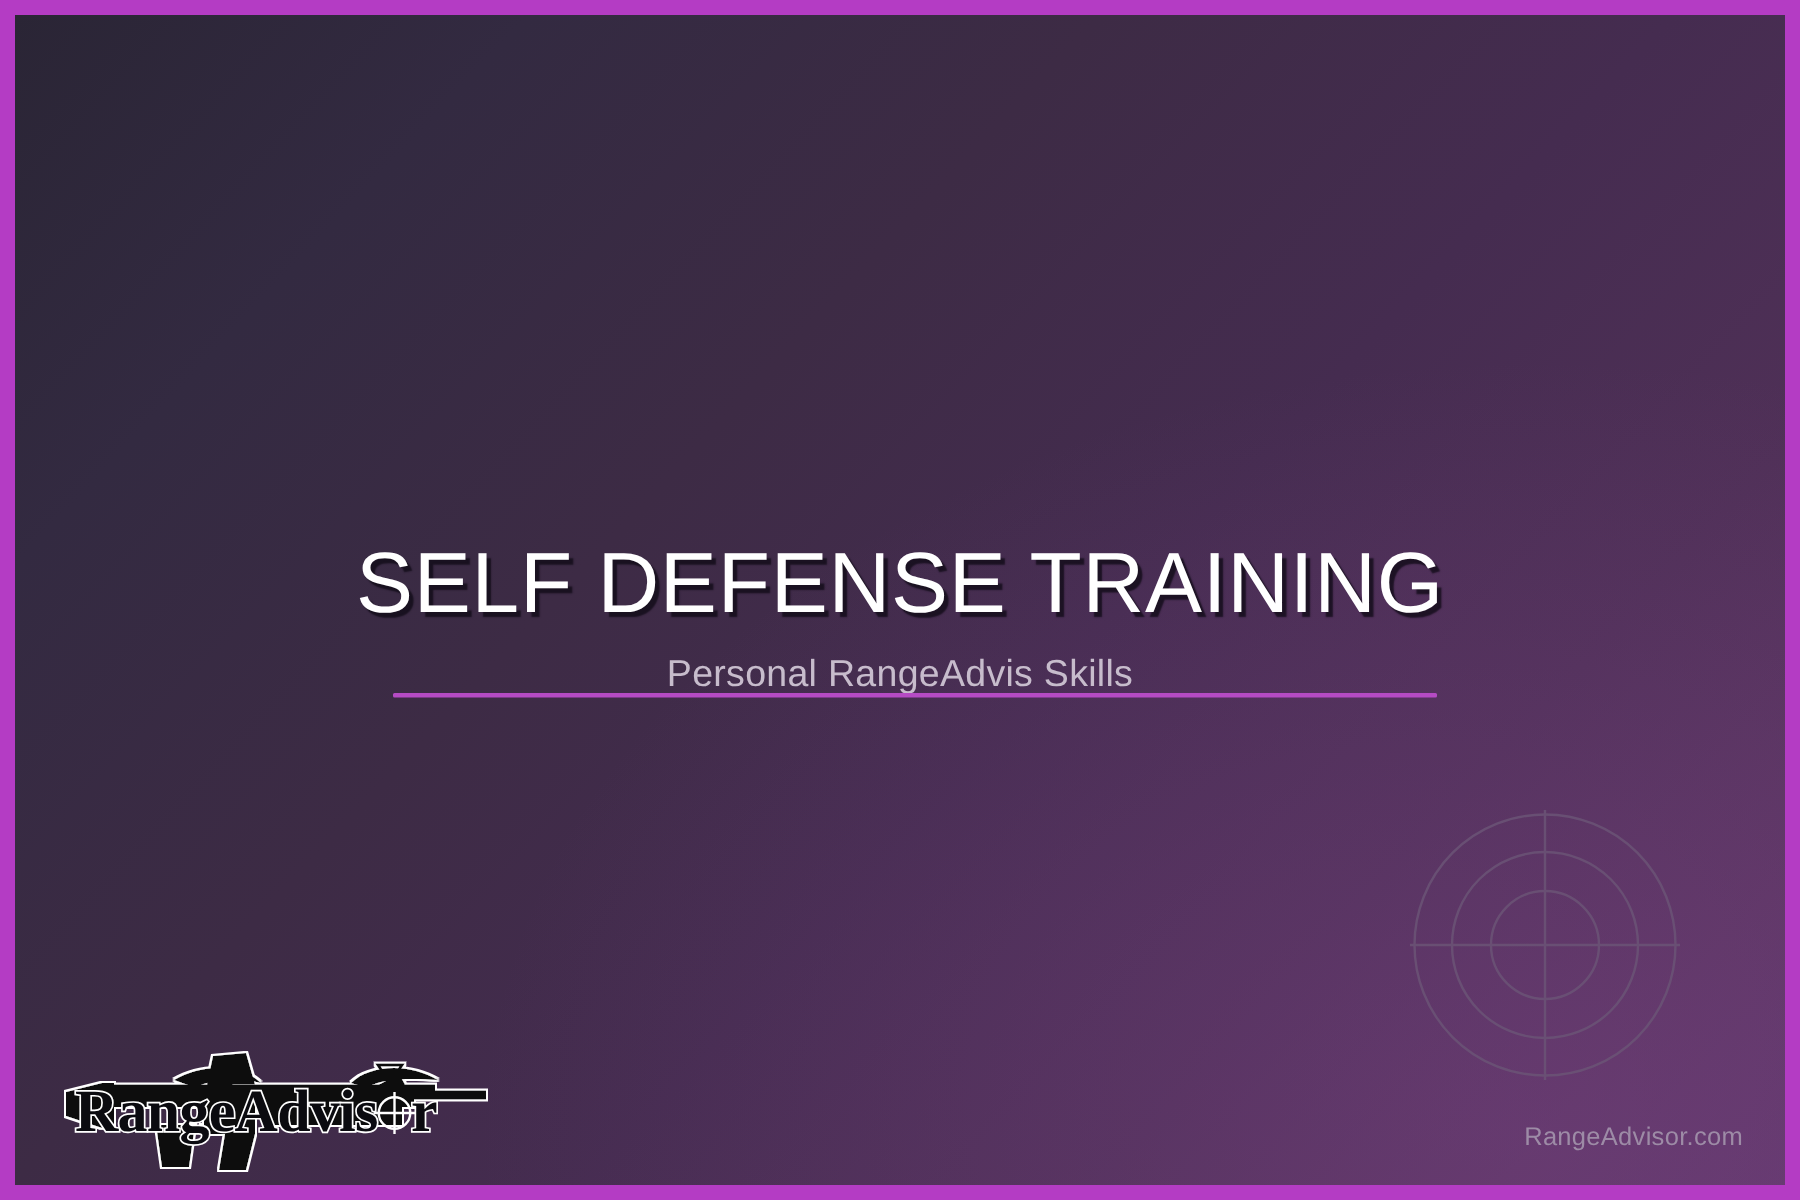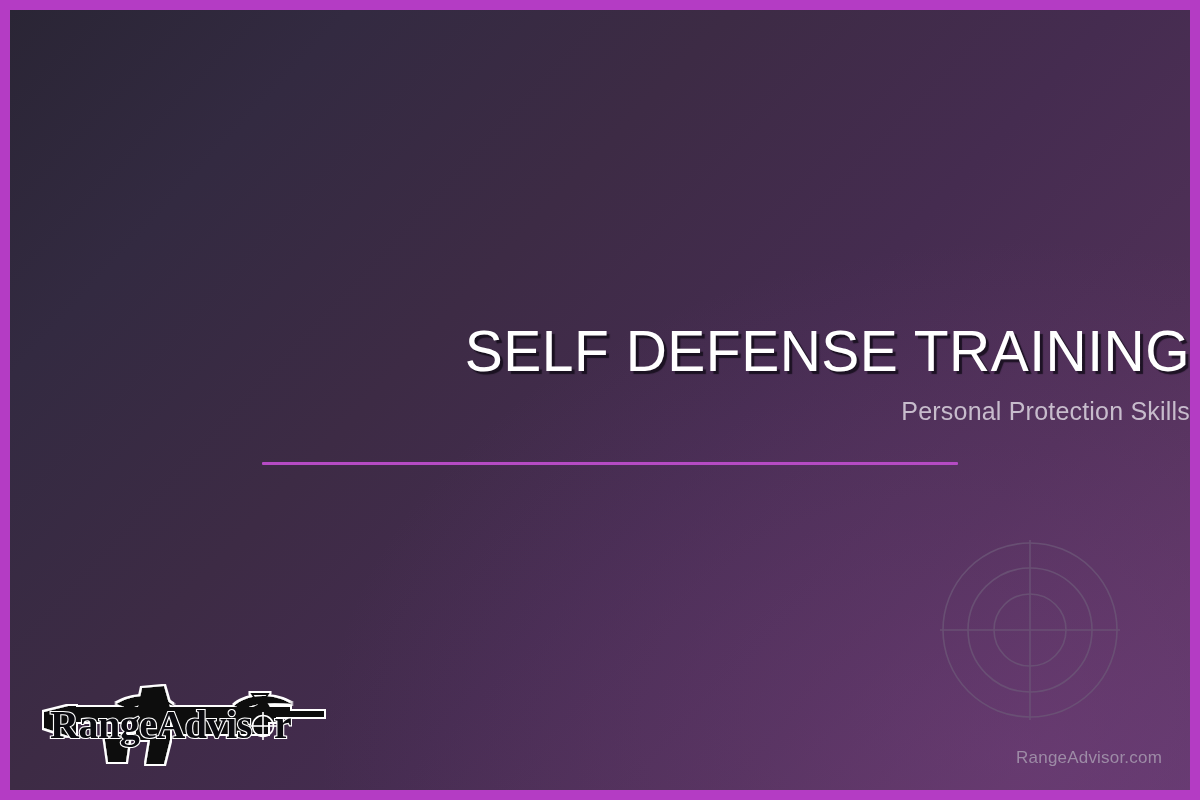--- a/index.html
+++ b/index.html
@@ -53,22 +53,22 @@
     height: 220px;
     pointer-events: none;
   }
   #reticle svg { display: block; }
 
   
   #textblock {
     position: absolute;
     left: 0;
     right: 0;
-    top: 310px;
-    text-align: right;
+    top: 348px;
+    text-align: center;
   }
   #title {
     margin: 0;
     font-size: 57px;
     font-weight: 400;
     letter-spacing: 0.5px;
     color: #ffffff;
     line-height: 62px;
     text-shadow: 3px 3px 1px rgba(16, 10, 22, 0.78);
     white-space: nowrap;
@@ -101,21 +101,21 @@
     font-size: 17px;
     color: #9d8ba6;
     letter-spacing: 0.2px;
     margin-top: 16px;
   }
 
   
   #logo {
     position: absolute;
     left: 28px;
-    top: 666px;
+    top: 682px;
     width: 290px;
     height: 98px;
   }
   #logo svg { display: block; }
 </style>
 </head>
 <body>
 
 <div id="slide">
 
@@ -128,21 +128,21 @@
         <circle cx="110" cy="110" r="62"></circle>
         <circle cx="110" cy="110" r="87"></circle>
         <line x1="20" y1="110" x2="200" y2="110"></line>
         <line x1="110" y1="20" x2="110" y2="200"></line>
       </g>
     </svg>
   </div>
 
   <div id="textblock">
     <h1 id="title">SELF DEFENSE TRAINING</h1>
-    <p id="subtitle">Personal Protection Skills</p>
+    <p id="subtitle">Personal RangeAdvis Skills</p>
   </div>
 
   <div id="divider"></div>
 
   <div id="footer-url">RangeAdvisor.com</div>
 
   <div id="logo">
     <svg width="290" height="98" viewBox="0 0 290 98" aria-hidden="true">
       <defs>
 

